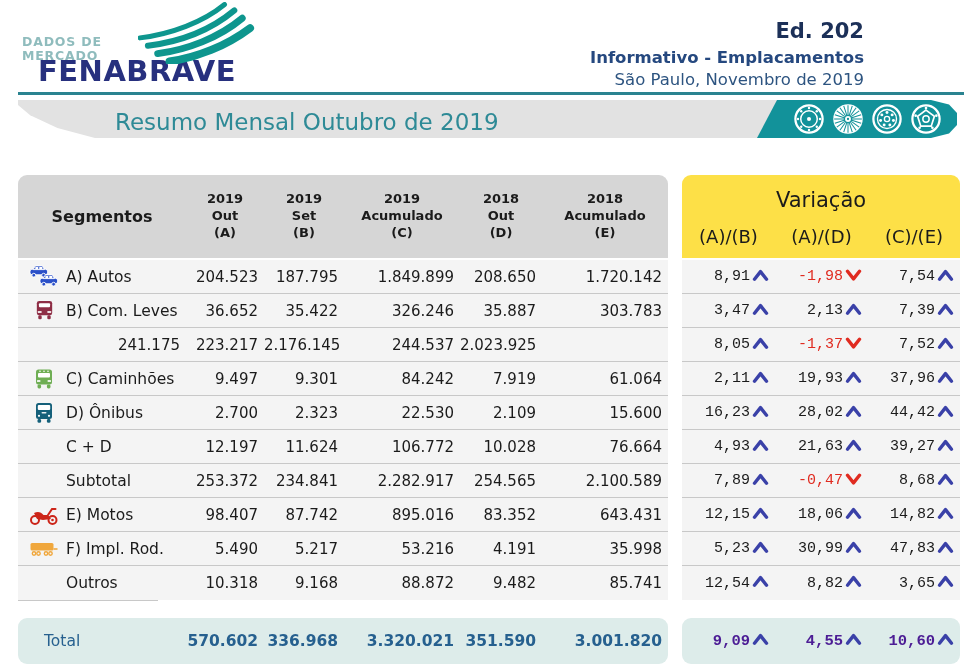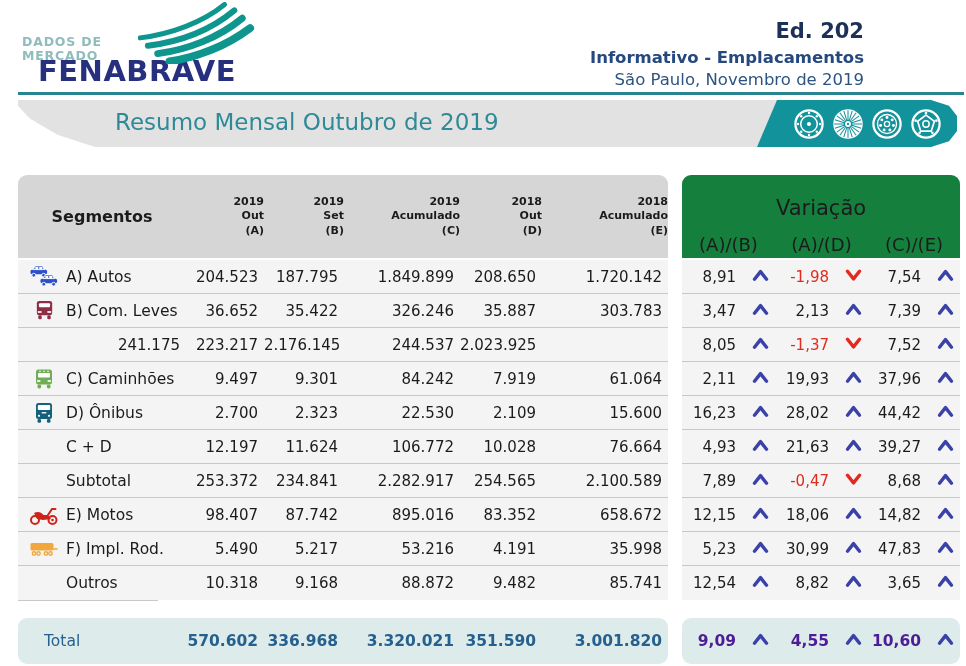--- a/index.html
+++ b/index.html
@@ -14,57 +14,57 @@
     font-size:12.5px;letter-spacing:.8px;line-height:1.15;}
   .brand{position:absolute;left:38px;top:54px;font-size:29px;font-weight:bold;
     color:#27307e;letter-spacing:.5px;}
   .logo-swoosh{position:absolute;left:138px;top:2px;}
   .edition-block{position:absolute;right:28px;top:18px;text-align:right;line-height:1.3;}
   .edition{font-size:21px;font-weight:bold;color:#1c3058;}
   .subtitle{font-size:16.5px;font-weight:bold;color:#25487f;margin-top:2px;text-align:center;}
   .locdate{font-size:16.5px;color:#2d5480;}
   .teal-rule{position:absolute;left:18px;top:92px;width:946px;height:3px;background:#2a8390;}
   
-  .banner{position:absolute;left:18px;top:100px;width:939px;height:47px;}
+  .banner{position:absolute;left:18px;top:100px;width:939px;height:38px;}
   .banner-gray{position:absolute;left:0;top:0;width:100%;height:100%;background:#e2e2e2;
     clip-path:polygon(0% 0%,82% 0%,80% 100%,8.2% 100%,4.2% 74%,1.3% 40%,0% 13%);}
   .banner-title{position:absolute;left:97px;top:9px;font-size:23px;color:#2e8a96;}
   .banner-teal{position:absolute;right:0;top:0;width:200px;height:100%;background:#12929a;
     clip-path:polygon(10% 0%,87% 0%,96% 12%,100% 34%,100% 66%,96% 88%,87% 100%,0% 100%);
     display:flex;align-items:center;justify-content:flex-end;padding-right:14px;box-sizing:border-box;gap:5px;}
   .wheel{width:34px;height:34px;display:inline-flex;}
   
   .main-table{position:absolute;left:18px;top:175px;width:650px;}
   .mt-header{height:83px;background:#d6d6d6;border-radius:9px 9px 0 0;display:grid;
     grid-template-columns:168px 78px 80px 116px 82px 126px;align-items:center;}
   .mt-seghead{text-align:center;font-size:16px;font-weight:600;color:#1b1b1b;}
-  .mt-colhead{text-align:right;line-height:1.3;font-size:11px;font-weight:600;color:#1b1b1b;}
+  .mt-colhead{text-align:center;line-height:1.3;font-size:13px;font-weight:600;color:#1b1b1b;}
   .mt-body{background:#f4f4f4;margin-top:2px;}
   .mt-row{display:grid;grid-template-columns:168px 78px 80px 116px 82px 126px;height:34px;
     align-items:center;border-bottom:1.5px solid #c8c8c8;position:relative;box-sizing:border-box;}
   .mt-row:last-child{border-bottom:none;}
   .mt-row:last-child::after{content:"";position:absolute;left:0;bottom:-1px;width:140px;height:1.5px;background:#c8c8c8;}
   .mt-label-cell{padding-left:48px;position:relative;font-size:15.5px;color:#1b1b1b;}
   .row-icon{position:absolute;left:7px;top:50%;transform:translateY(-50%);width:38px;height:28px;
     display:flex;align-items:center;justify-content:center;}
   .mt-val{text-align:right;padding-right:6px;font-size:15px;color:#1b1b1b;}
   .mt-total{margin-top:18px;height:46px;background:#ddecea;border-radius:9px;display:grid;
     grid-template-columns:168px 78px 80px 116px 82px 126px;align-items:center;}
   .mt-total .t-label{padding-left:26px;font-weight:normal;font-size:15.5px;color:#26608f;}
   .mt-total .t-val{text-align:right;padding-right:6px;font-size:15.5px;font-weight:600;color:#26608f;}
   
   .var-table{position:absolute;left:682px;top:175px;width:278px;}
-  .vt-header{height:83px;background:#15803d;border-radius:9px 9px 0 0;text-align:center;box-sizing:border-box;padding-top:21px;}
+  .vt-header{height:83px;background:#fde047;border-radius:9px 9px 0 0;text-align:center;box-sizing:border-box;padding-top:13px;}
   .vt-title{font-size:21px;color:#1b1b1b;}
   .vt-cols{display:grid;grid-template-columns:93px 93px 92px;font-size:18px;color:#1b1b1b;margin-top:14px;}
   .vt-body{background:#f4f4f4;margin-top:2px;}
   .vt-row{display:grid;grid-template-columns:93px 93px 92px;height:34px;align-items:center;
     border-bottom:1.5px solid #c8c8c8;box-sizing:border-box;}
   .vt-row:last-child{border-bottom:none;}
-  .vt-cell{display:flex;justify-content:flex-end;align-items:center;padding-right:6px;gap:16px;font-size:15px;color:#1b1b1b;}
+  .vt-cell{display:flex;justify-content:flex-end;align-items:center;padding-right:6px;gap:2px;font-size:15px;color:#1b1b1b;font-family:Liberation Mono, monospace;}
   .vt-cell .arr{margin-bottom:3px;display:inline-flex;}
   .vt-num.neg{color:#e02b20;}
   .vt-total{margin-top:18px;height:46px;background:#ddecea;border-radius:9px;display:grid;
     grid-template-columns:93px 93px 92px;align-items:center;}
   .vt-total .vt-cell{font-weight:600;color:#4c1d95;font-size:15.5px;}
 </style>
 </head>
 <body>
 
 <div class="top-header">
@@ -304,21 +304,21 @@
 <circle cx="23.5" cy="16" r="4" fill="none" stroke="#cc2418" stroke-width="2"></circle>
 <path d="M5 9 C9 7 12 8 14.5 11 L19 11 L22 15 L14 16 L8 15 Z" fill="#cc2418"></path>
 <path d="M19 11 L23 5 L26.5 5" stroke="#cc2418" stroke-width="2" fill="none" stroke-linecap="round"></path>
 <circle cx="23.5" cy="16" r="1.3" fill="#cc2418"></circle>
             </svg>
           </span><span>E) Motos</span></div>
         <div class="mt-val">98.407</div>
         <div class="mt-val">87.742</div>
         <div class="mt-val">895.016</div>
         <div class="mt-val">83.352</div>
-        <div class="mt-val">658.672</div>
+        <div class="mt-val">643.431</div>
       </div>
       <div class="mt-row">
         <div class="mt-label-cell"><span class="row-icon">
             <svg width="30" height="20" viewBox="0 0 30 20">
 <rect x="1.5" y="4" width="23" height="7.5" rx="1.5" fill="#f0a73c"></rect>
 <path d="M24.5 10 L28.5 10" stroke="#f0a73c" stroke-width="1.6"></path>
 <circle cx="5" cy="14.5" r="1.7" fill="none" stroke="#f0a73c" stroke-width="1.4"></circle>
 <circle cx="9.5" cy="14.5" r="1.7" fill="none" stroke="#f0a73c" stroke-width="1.4"></circle>
 <circle cx="17" cy="14.5" r="1.7" fill="none" stroke="#f0a73c" stroke-width="1.4"></circle>
 <circle cx="21.5" cy="14.5" r="1.7" fill="none" stroke="#f0a73c" stroke-width="1.4"></circle>

